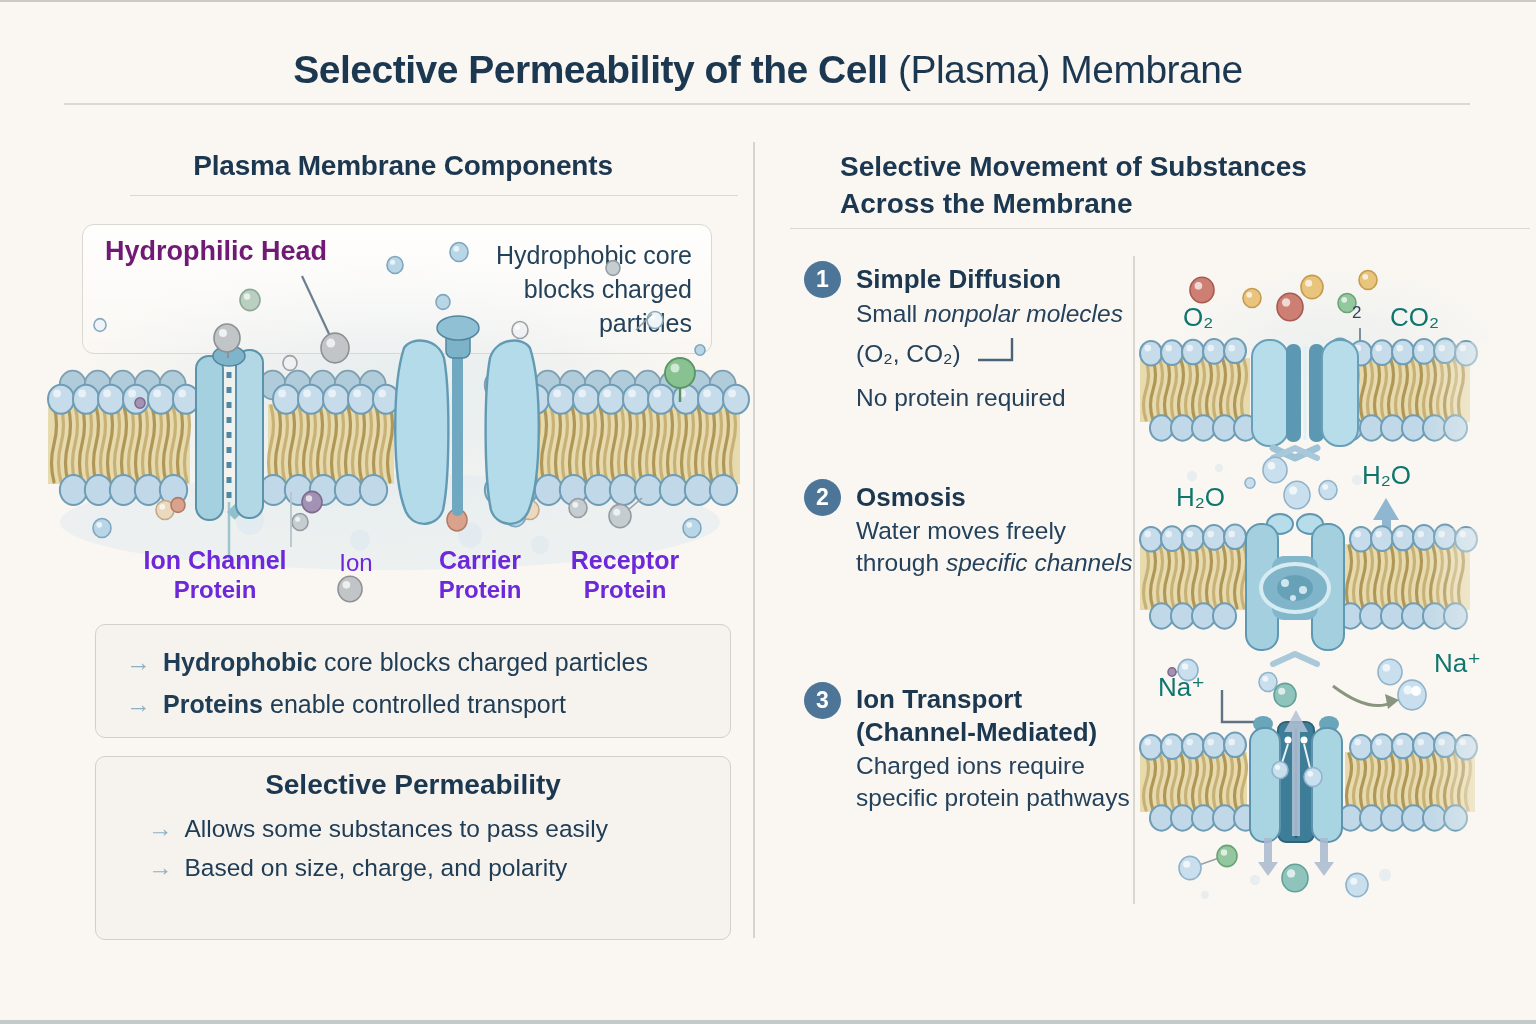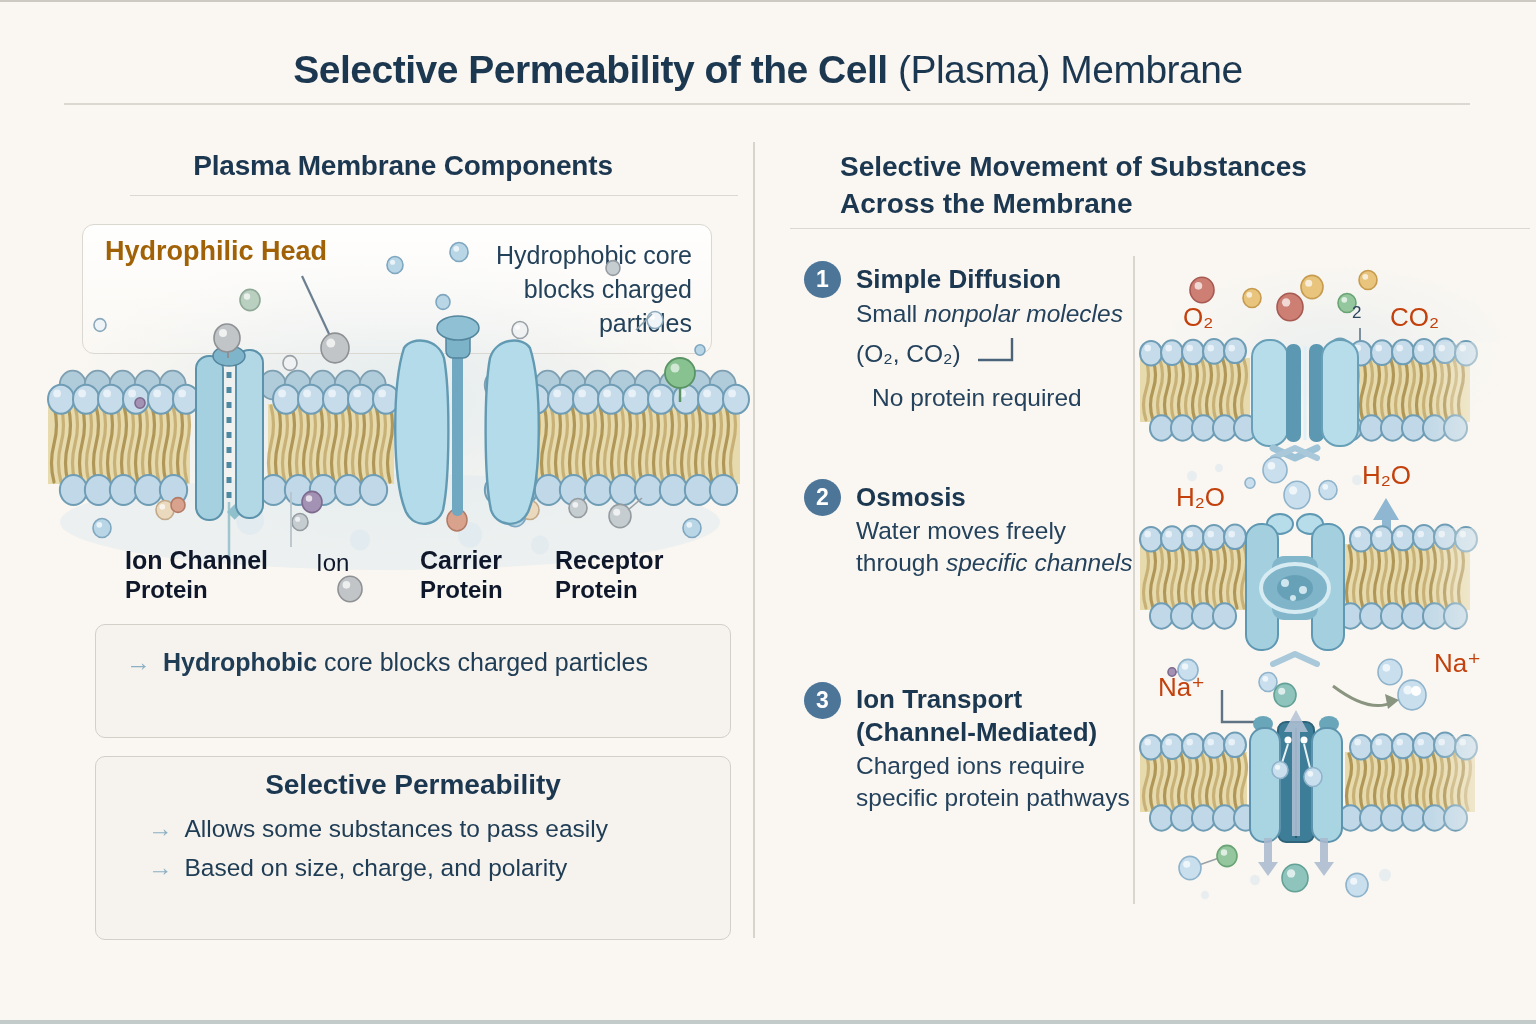--- a/index.html
+++ b/index.html
@@ -8,42 +8,42 @@
   .stage{position:relative;width:1536px;height:1024px;}
   .abs{position:absolute;}
   .rule{background:#dbd7d1;}
   .vline{background:#d7d3cd;}
   .title{left:0;top:48px;width:1536px;text-align:center;font-size:39px;letter-spacing:-0.5px;color:#1c3750;}
   .title .b{font-weight:700;}
   .title .p{font-weight:500;}
   .colhead{font-weight:700;font-size:28px;color:#1c3750;letter-spacing:-0.2px;}
   .callout-box{left:82px;top:224px;width:628px;height:128px;border:1px solid #dbd7d1;border-radius:12px;
       background:linear-gradient(180deg,rgba(255,255,255,.92),rgba(255,255,255,.10));}
-  .hydrophilic{left:105px;top:236px;font-size:27px;font-weight:700;color:#a16207;}
+  .hydrophilic{left:105px;top:236px;font-size:27px;font-weight:700;color:#701a75;}
   .hydrophobic{left:452px;top:238px;width:240px;text-align:right;font-size:25px;line-height:34px;color:#24415a;}
-  .part-label{color:#0f172a;line-height:30px;}
+  .part-label{text-align:center;color:#6d28d9;line-height:30px;}
   .part-label .l1{font-size:25px;font-weight:700;display:block;}
   .part-label .l1.reg{font-weight:400;font-size:24px;}
   .part-label .l2{font-size:24px;font-weight:700;display:block;}
   .info-box{left:95px;width:636px;background:#f6f3ee;border:1px solid #d3cfc9;border-radius:10px;box-sizing:border-box;}
   .facts{top:624px;height:114px;padding:16px 0 0 30px;}
   .fact-line{font-size:25px;line-height:42px;color:#203d56;}
   .fact-line .lead{font-weight:700;}
   .arrow{color:#8cb0c6;font-weight:700;margin-right:12px;}
   .selective{top:756px;height:184px;padding:12px 0 0 0;}
   .sel-title{text-align:center;font-size:28px;font-weight:700;color:#1c3750;}
   .sel-items{margin:8px 0 0 52px;}
   .sel-line{font-size:24.5px;line-height:39px;color:#203d56;}
   .rcol-head{left:840px;top:148px;width:640px;font-size:28px;font-weight:700;line-height:37px;color:#1c3750;}
   .badge{width:37px;height:37px;border-radius:50%;background:#4c7598;color:#ffffff;
          font-size:23px;font-weight:700;text-align:center;line-height:37px;}
   .item-title{font-size:26px;font-weight:700;color:#1c3750;}
   .item-text{font-size:24.5px;color:#25425c;}
   .ital{font-style:italic;}
-  .illus-label{font-size:26px;color:#c2410c;}
+  .illus-label{font-size:26px;color:#0f766e;}
   .small-two{font-size:17px;color:#2c465e;}
   .tint{border-radius:50%;}
 </style>
 </head>
 <body>
 
 <div class="stage">
 
   <div class="abs" style="left:0;top:0;width:1536px;height:2px;background:rgba(90,85,80,.28);"></div>
   <div class="abs" style="left:0;top:1020px;width:1536px;height:4px;background:#c3cbca;"></div>
@@ -329,20 +329,23 @@
   </div>
   <div class="abs part-label" style="left:555px;top:545px;width:140px;">
     <span class="l1">Receptor</span>
     <span class="l2">Protein</span>
   </div>
 
   <div class="abs info-box facts">
     <div class="fact-line">
       <span class="arrow">→</span><span class="lead">Hydrophobic</span><span> core blocks charged particles</span>
     </div>
+    <div class="fact-line">
+      <span class="arrow">→</span><span class="lead">Proteins</span><span> enable controlled transport</span>
+    </div>
   </div>
 
   <div class="abs info-box selective">
     <div class="sel-title">Selective Permeability</div>
     <div class="sel-items">
       <div class="sel-line">
         <span class="arrow">→</span><span>Allows some substances to pass easily</span>
       </div>
       <div class="sel-line">
         <span class="arrow">→</span><span>Based on size, charge, and polarity</span>
@@ -361,21 +364,21 @@
   <div class="abs item-title" style="left:856px;top:264px;">Simple Diffusion</div>
   <div class="abs item-text" style="left:856px;top:300px;">
     <span>Small </span><span class="ital">nonpolar molecles</span>
   </div>
   <div class="abs item-text" style="left:856px;top:336px;">
     <span>(O₂, CO₂)</span>
     <svg width="42" height="30" style="vertical-align:-4px;margin-left:8px;">
       <path d="M2,24 H36 V2" stroke="#4a6378" stroke-width="2.4" fill="none"></path>
     </svg>
   </div>
-  <div class="abs item-text" style="left:856px;top:384px;margin-left:16px;">No protein required</div>
+  <div class="abs item-text" style="left:856px;top:384px;">No protein required</div>
 
   <div class="abs badge" style="left:804px;top:479px;"><span>2</span></div>
   <div class="abs item-title" style="left:856px;top:482px;">Osmosis</div>
   <div class="abs item-text" style="left:856px;top:517px;">Water moves freely</div>
   <div class="abs item-text" style="left:856px;top:549px;">
     <span>through </span><span class="ital">specific channels</span>
   </div>
 
   <div class="abs badge" style="left:804px;top:682px;"><span>3</span></div>
   <div class="abs item-title" style="left:856px;top:684px;">Ion Transport</div>

